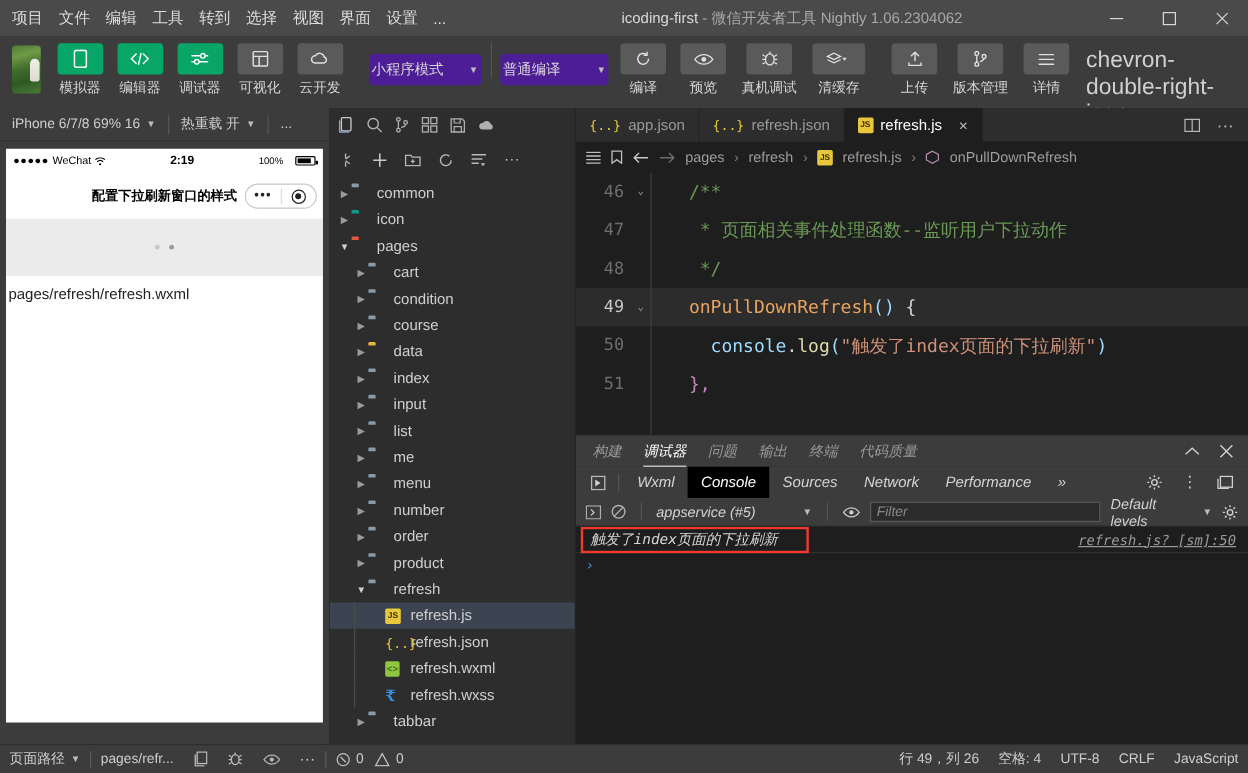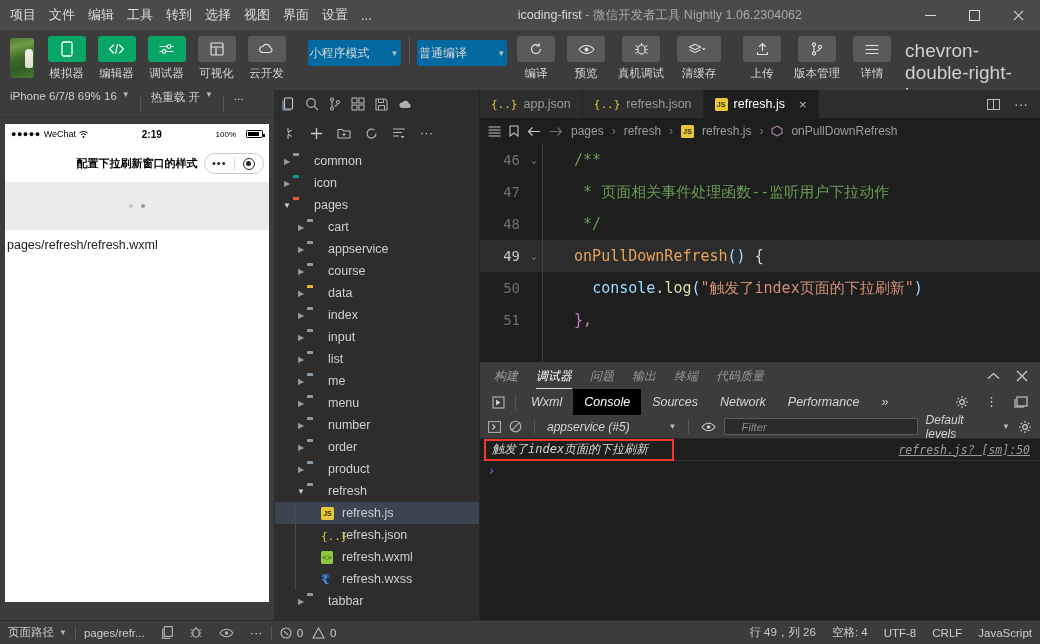--- a/index.html
+++ b/index.html
@@ -31,33 +31,33 @@
   .avatar { width:40px; height:40px; border-radius:3px; margin:2px 10px 0 2px; overflow:hidden;
     background:linear-gradient(165deg,#4f7a38 0%,#6f9a46 22%,#3f6b2c 48%,#2f5a24 70%,#4a7a34 100%); position:relative; }
   .avatar:after { content:""; position:absolute; left:15px; top:11px; width:8px; height:19px;
     background:linear-gradient(#f0efe6,#dcdcd2); border-radius:4px 4px 2px 2px; }
   .tgroup { display:flex; align-items:flex-start;justify-content:center; }
   .tbtn { display:flex; flex-direction:column; align-items:center; width:46px; margin-right:4px; cursor:default; }
   .tbtn .box { width:38px; height:26px; border-radius:3px; display:flex; align-items:center; justify-content:center; color:#fff; }
   .tbtn.green .box { background:#07a666; }
   .tbtn.grey .box { background:#5a5a5a; }
   .tbtn .lbl { font-size:11.5px; color:#d5d5d5; margin-top:4px; white-space:nowrap; }
-  .select { height:26px; background:#0369a1; border-radius:3px; display:flex; align-items:center;
-    justify-content:space-between; padding:0 2px; color:#d6d6d6; font-size:12px; margin-top:4px; cursor:default; }
+  .select { height:26px; background:#4c1d95; border-radius:3px; display:flex; align-items:center;
+    justify-content:space-between; padding:0 2px; color:#d6d6d6; font-size:12px; margin-top:9px; cursor:default; }
   .select .car { font-size:8px; color:#bbb; margin-left:8px; }
   .sep { width:1px; height:28px; background:#555; margin:0 8px; }
   .chev { color:#d0d0d0; font-size:19px; margin:4px 0 0 6px; }
 
   
   .body { flex:1; display:flex; min-height:0; }
 
   
   .sim { width:275px; flex:0 0 275px; background:#3c3c3c; display:flex; flex-direction:column; border-right:1px solid #2d2d2d; }
   .sim-head { height:28px; display:flex; align-items:center; color:#cfcfcf; font-size:11.5px; border-bottom:1px solid #333; }
-  .sim-head .cell { padding:0 10px; display:flex; height:28px; white-space:nowrap;}
+  .sim-head .cell { padding:0 10px; display:flex; align-items:center; height:28px; white-space:nowrap;}
   .sim-head .vline { width:1px; height:16px; background:#555; }
   .sim-head .car { font-size:8px; margin-left:5px; color:#bbb; }
   .phone-wrap { flex:1; padding:6px 5px 0 5px; display:flex; flex-direction:column; }
   .phone { background:#fff; width:100%; height:478px; display:flex; flex-direction:column; overflow:hidden; }
   .statusbar { height:20px; background:#fff; color:#000; display:flex; align-items:center; padding:0 6px; font-size:9px; flex:0 0 20px;}
   .sb-left { display:flex; align-items:center; gap:3px; }
   .dots { letter-spacing:0.5px; font-size:9px; }
   .sb-mid { flex:1; text-align:center; font-size:10px; font-weight:bold; }
   .sb-right { display:flex; align-items:center; gap:10px; font-size:8px;}
   .batt { width:17px; height:8px; border:1px solid #000; border-radius:1.5px; position:relative; }
@@ -133,21 +133,21 @@
   .dbg-tab.active:after { content:""; position:absolute; left:0; right:0; bottom:0; height:1.5px; background:#dcdcdc;}
   .dbg-right { margin-left:auto; display:flex; align-items:center; gap:16px; padding-right:12px; color:#cfcfcf; }
   .dt-row { height:26px; background:#3c3c3c; display:flex; align-items:center; padding-left:6px; flex:0 0 26px;}
   .dt { padding:0 11px; height:26px; display:flex; align-items:center; color:#d4d4d4; font-size:12.5px; cursor:default;}
   .dt.active { background:#000000; color:#ffffff; }
   .dt-sep { width:1px; height:15px; background:#555; margin:0 4px; }
   .filt { height:24px; background:#3c3c3c; display:flex; align-items:center; gap:8px; padding:0 8px; flex:0 0 24px;
           border-bottom:1px solid #2a2a2a;}
   .filt .sel2 { display:flex; align-items:center; justify-content:space-between; width:135px; color:#d2d2d2; font-size:12px;}
   .filt .fbox { width:200px; height:17px; background:#2b2b2b; border:1px solid #5a5a5a; color:#8a8a8a; font-size:11.5px;
-                padding:0 16px; display:flex; align-items:center;}
+                padding:0 5px; display:flex; align-items:center;}
   .filt .lev { color:#d2d2d2; font-size:12px; display:flex; align-items:center; gap:8px;}
   .console { flex:1; background:#1e1e1e; position:relative; overflow:hidden;
              font-family:"DejaVu Sans Mono","Liberation Mono",monospace; font-size:12px; }
   .cmsg { height:22px; display:flex; align-items:center; justify-content:space-between; padding:0 10px 0 12px;
           border-bottom:1px solid #2f2f2f; }
   .cmsg .txt { color:#d6d6d6; }
   .cmsg .src { color:#9a9a9a; text-decoration:underline; font-size:11.5px; }
   .prompt { height:20px; display:flex; align-items:center; padding-left:8px; color:#4a90e2; font-size:12px;}
   .redbox { position:absolute; border:2px solid #f03a2e; pointer-events:none; }
 
@@ -470,21 +470,21 @@
             <span>pages</span>
           </div>
           <div class="node" style="padding-left: 20px;">
             <span class="arrow">▶</span>
             <span class="ficon"><span class="fold"></span></span>
             <span>cart</span>
           </div>
           <div class="node" style="padding-left: 20px;">
             <span class="arrow">▶</span>
             <span class="ficon"><span class="fold"></span></span>
-            <span>appservice</span>
+            <span>condition</span>
           </div>
           <div class="node" style="padding-left: 20px;">
             <span class="arrow">▶</span>
             <span class="ficon"><span class="fold"></span></span>
             <span>course</span>
           </div>
           <div class="node" style="padding-left: 20px;">
             <span class="arrow">▶</span>
             <span class="ficon"><span class="fold yellow"></span></span>
             <span>data</span>

